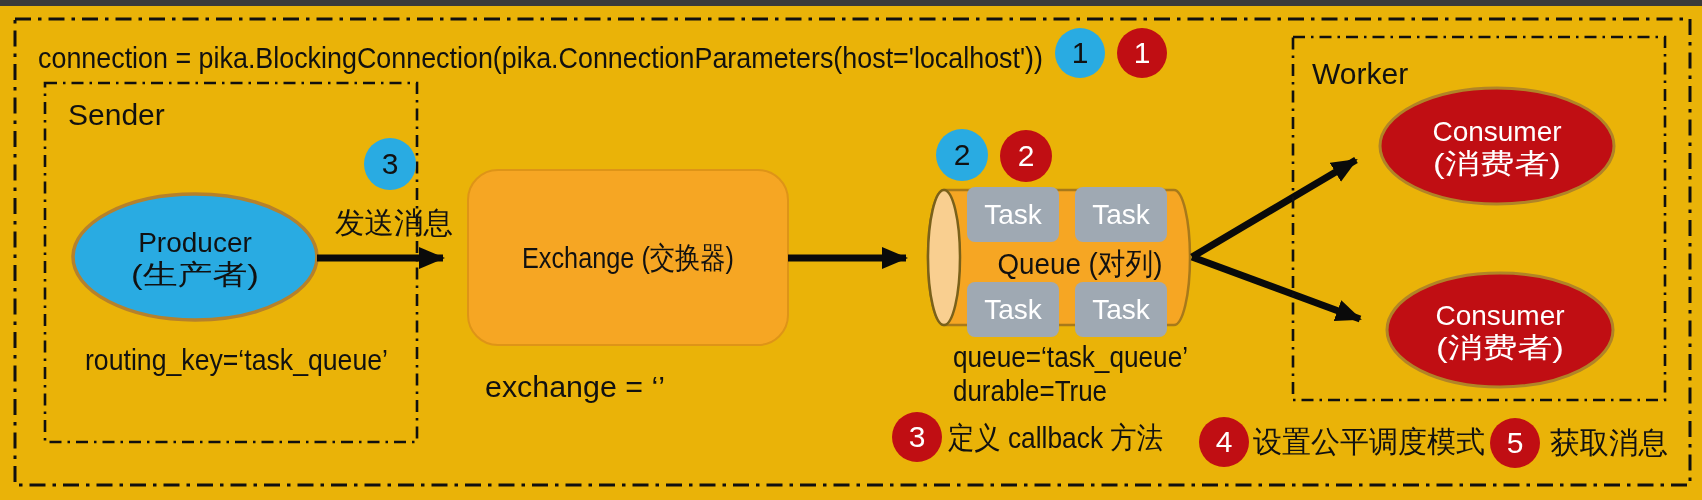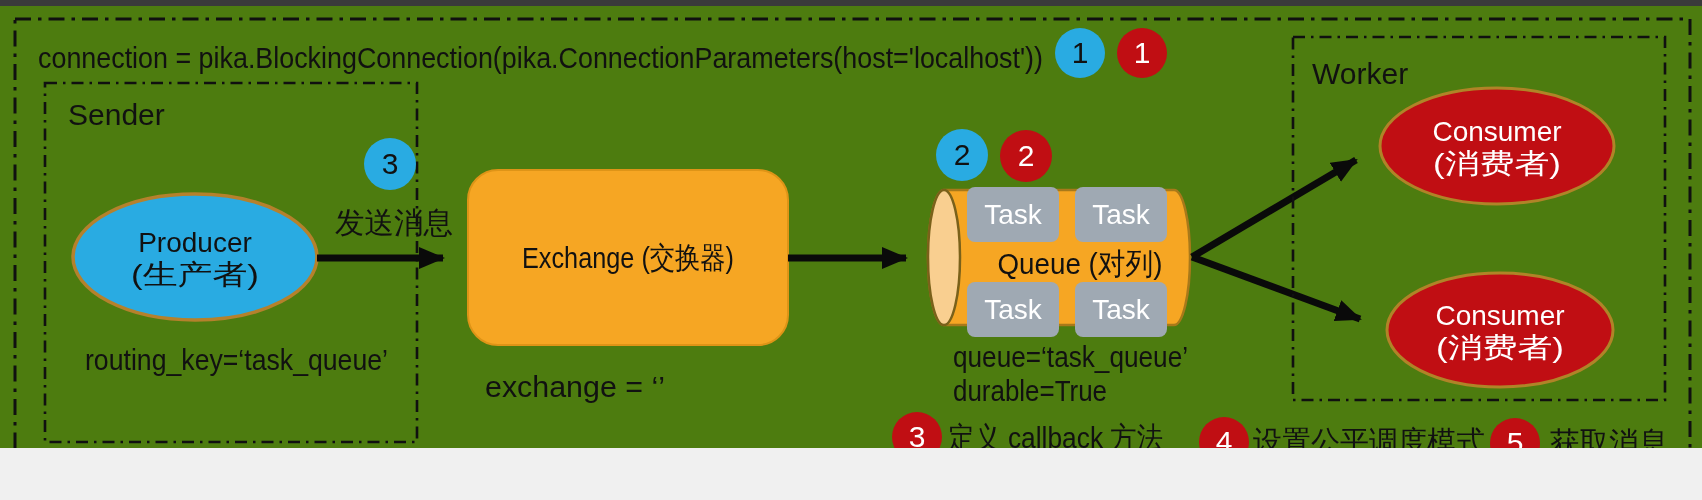--- a/index.html
+++ b/index.html
@@ -1,16 +1,16 @@
 <!DOCTYPE html>
 <html><head>
 <meta charset="utf-8">
 <style>
   html,body{margin:0;padding:0;background:#f0f0f0;}
-  .stage{position:relative;width:1702px;height:448px;background:#4d7c0f;overflow:hidden;
+  .stage{position:relative;width:1702px;height:500px;background:#eab308;overflow:hidden;
          font-family:"Liberation Sans","DejaVu Sans",sans-serif;}
   svg{display:block;}
   text{fill:#111;}
   .code{font-size:29px;}
   .label{font-size:30px;}
   .small{font-size:28px;}
   .white{fill:#ffffff;}
   .badge-digit{font-size:30px;text-anchor:middle;}
   .dashdot-outer{fill:none;stroke:#101010;stroke-width:3;stroke-dasharray:16 7 3.5 7;}
   .dashdot-box{fill:none;stroke:#101010;stroke-width:2.6;stroke-dasharray:12 6 2.5 6;}

